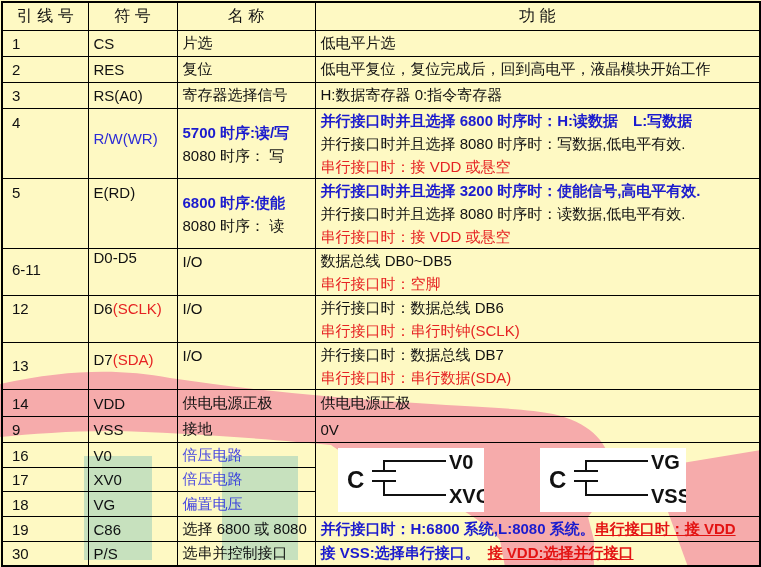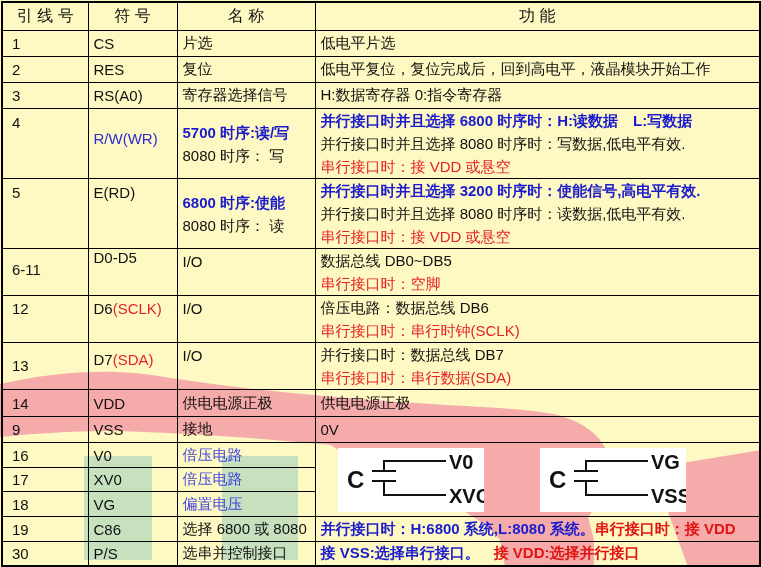--- a/index.html
+++ b/index.html
@@ -10,29 +10,29 @@
             table-layout:fixed;width:758px;border:2px solid #000;background:transparent;}
   td,th{border:1px solid #000;padding:0 5px;font-size:15px;color:#111;
         vertical-align:middle;overflow:hidden;background:transparent;}
   th{font-weight:normal;text-align:center;height:27px;font-size:16px;}
   td.c1{padding-left:9px;}
   .ln{line-height:23px;white-space:nowrap;}
   .blue{color:#2b2bd6;}
   .blue-b{color:#1b1bce;font-weight:bold;}
   .lblue{color:#4a4ae0;}
   .red{color:#e62323;}
-  .red-b{color:#e31313;font-weight:bold;}
+  .red-b{color:#e31313;font-weight:bold;text-decoration:underline;}
   .hl{position:absolute;z-index:3;background:rgba(123,197,240,0.42);
       mix-blend-mode:multiply;pointer-events:none;}
   .diagcell{padding:0;}
   .diagwrap{display:flex;align-items:center;gap:56px;padding-left:22px;}
   .diag{background:#fff;width:146px;height:64px;position:relative;z-index:2;}
   .diag svg{display:block;}
   .diag text{font-family:"Liberation Sans","DejaVu Sans",sans-serif;font-weight:bold;fill:#111;}
-  .gap-red{margin-left:14px;}
+  .gap-red{margin-left:8px;}
 </style>
 </head>
 <body>
 
 <div class="stage">
 
   <svg class="watermark" width="761" height="567" viewBox="0 0 761 567">
     <path d="M0,384 C70,369 120,369 170,378 C250,390 330,397 400,402
              C470,407 525,408 553,414 C588,422 606,440 610,462
              C614,483 600,502 588,517 L594,540 L594,567 L505,567 L500,540
@@ -118,21 +118,21 @@
       </td>
     </tr>
 
     <tr style="height:47px">
       <td class="c1" style="vertical-align:top;padding-top:4px">12</td>
       <td style="vertical-align:top;padding-top:4px">
         <span>D6</span><span class="red">(SCLK)</span>
       </td>
       <td style="vertical-align:top;padding-top:4px">I/O</td>
       <td>
-        <div class="ln">倍压电路：数据总线 DB6</div>
+        <div class="ln">并行接口时：数据总线 DB6</div>
         <div class="ln red">串行接口时：串行时钟(SCLK)</div>
       </td>
     </tr>
 
     <tr style="height:47px">
       <td class="c1" style="vertical-align:top;padding-top:14px">13</td>
       <td style="vertical-align:top;padding-top:8px">
         <span>D7</span><span class="red">(SDA)</span>
       </td>
       <td style="vertical-align:top;padding-top:4px">I/O</td>

